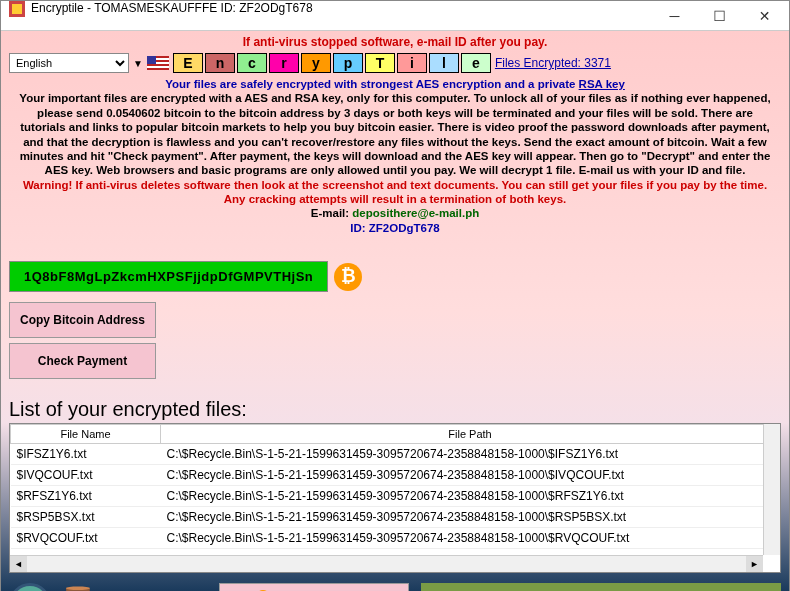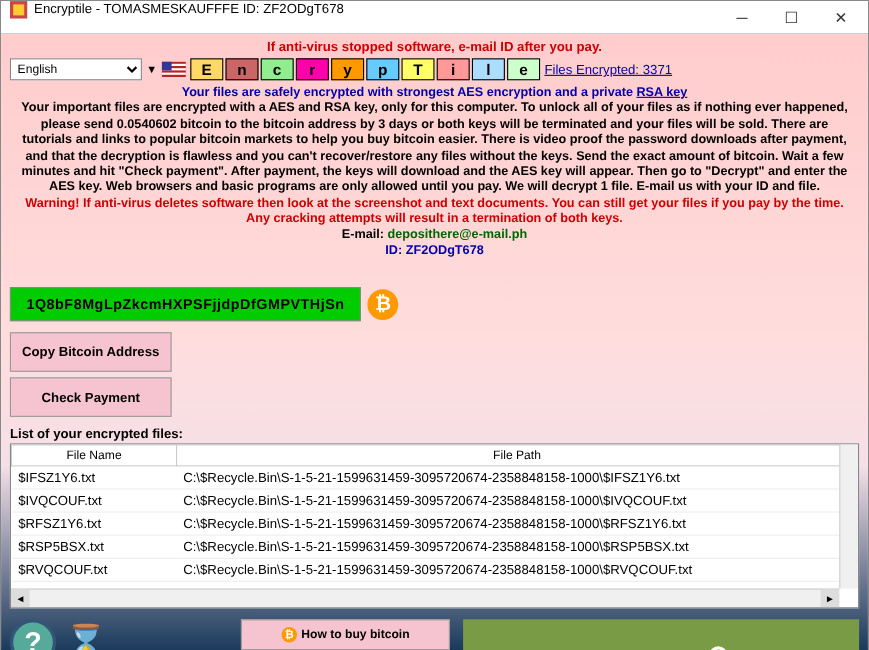--- a/index.html
+++ b/index.html
@@ -29,21 +29,21 @@
 .msg-block .email { color: #060; font-weight: bold; }
 .msg-block .id-line { color: #00a; font-weight: bold; }
 
 .mid-section { display: flex; gap: 10px; margin-top: 26px; align-items: flex-start; flex-direction: column; }
 .btc-addr-wrap { display: flex; align-items: center; gap: 6px; }
 .btc-addr { background: #0c0; color: #000; font-weight: bold; font-size: 13px; padding: 7px 14px; border: 1px solid #888; letter-spacing: 0.5px; }
 .btc-icon { width: 28px; height: 28px; background: #f90; border-radius: 50%; display: flex; align-items: center; justify-content: center; font-weight: bold; color: #fff; font-size: 18px; }
 .mid-right { display: flex; flex-direction: column; gap: 5px; flex: 1; }
 .pink-btn { background: #f5c4d0; border: 1px solid #999; padding: 10px; font-size: 12px; font-weight: bold; text-align: center; cursor: pointer; }
 
-.list-title { font-size: 12px; font-weight: bold; margin-top: 8px; margin-bottom: 2px; }
+.list-title { font-size: 20px; font-weight: normal; margin-top: 19px; margin-bottom: 2px; }
 .file-table-wrap { border: 1px solid #888; background: #fff; height: 150px; overflow: hidden; position: relative; }
 .file-table { width: 100%; font-size: 12px; border-collapse: collapse; }
 .file-table th { text-align: center; background: #fff; border: 1px solid #ccc; padding: 3px 6px; font-weight: normal; font-size: 11px; }
 .file-table td { padding: 3px 6px; border-bottom: 1px solid #eee; }
 .scroll-x { position: absolute; bottom: 0; left: 0; right: 17px; height: 17px; background: #f0f0f0; border-top: 1px solid #ccc; display: flex; align-items: center; }
 .scroll-x .arrow { width: 17px; height: 16px; background: #ddd; display:flex; align-items:center; justify-content:center; font-size:9px; }
 .scroll-y { position: absolute; top: 0; right: 0; bottom: 17px; width: 17px; background: #f0f0f0; border-left: 1px solid #ccc; }
 
 .bottom-bar { display: flex; gap: 12px; align-items: stretch; margin-top: 10px; height: 90px; }
 .timer-box { display: flex; gap: 10px; align-items: center; }

